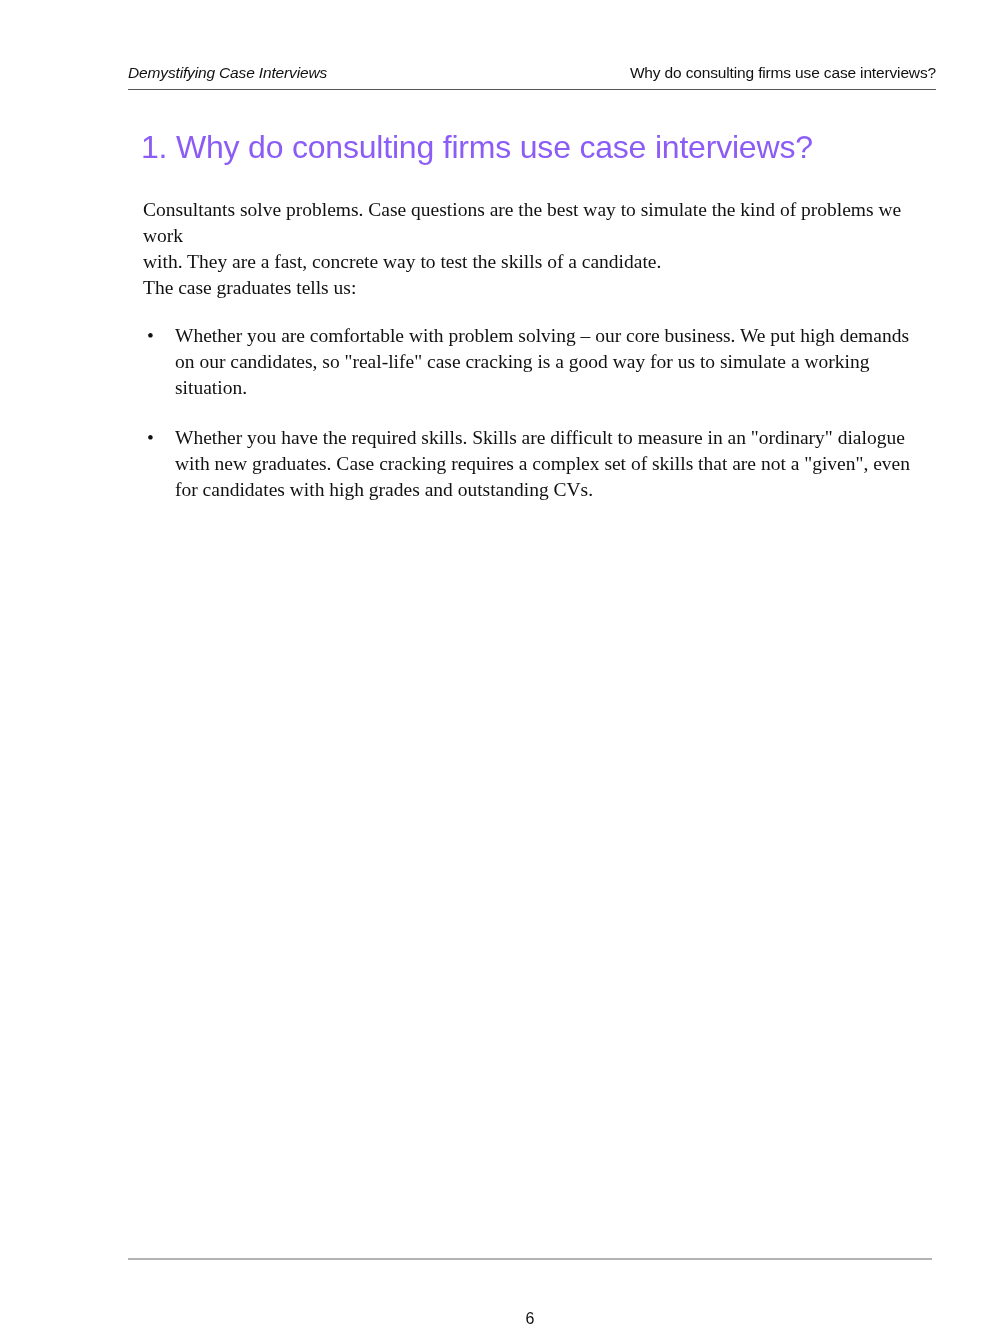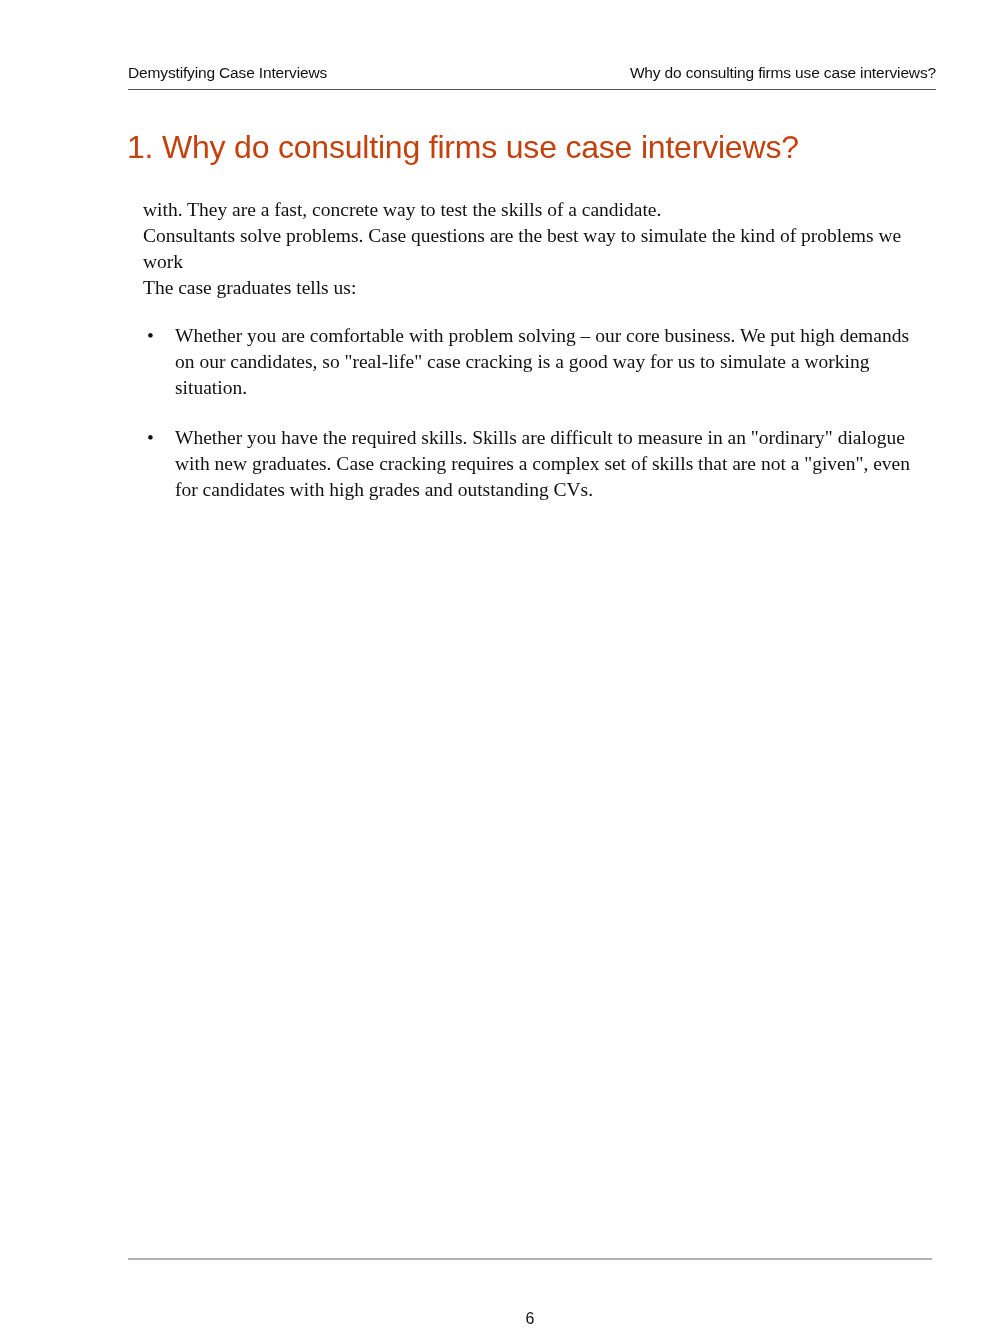--- a/index.html
+++ b/index.html
@@ -35,45 +35,45 @@
     display: flex;
     align-items: baseline;
     justify-content: space-between;
     font-family: "Liberation Sans", sans-serif;
     font-size: 15.5px;
     line-height: 22px;
     letter-spacing: -0.15px;
     color: #111111;
     white-space: nowrap;
   }
-  .running-header .rh-left  { text-align: right; }
+  .running-header .rh-left  { text-align: right; font-style: italic; }
   .running-header .rh-right { text-align: center; }
 
   .header-rule {
     position: absolute;
     left: 128px;
     top: 89px;
     width: 808px;
     height: 1px;
     background: #555555;
   }
 
   
   .doc-title {
     position: absolute;
-    left: 127px;
+    left: 141px;
     top: 126px;
     width: 800px;
     margin: 0;
     font-family: "Liberation Sans", sans-serif;
     font-weight: 400;
     font-size: 32px;
     line-height: 42px;
     letter-spacing: -0.2px;
-    color: #c2410c;
+    color: #8b5cf6;
     white-space: nowrap;
   }
 
   
   .body-block {
     position: absolute;
     left: 143px;
     top: 197px;
     width: 760px;
   }
@@ -147,22 +147,22 @@
     <span class="rh-left">Demystifying Case Interviews</span>
     <span class="rh-right">Why do consulting firms use case interviews?</span>
   </div>
 
   <div class="header-rule"></div>
 
   <h1 class="doc-title">1. Why do consulting firms use case interviews?</h1>
 
   <div class="body-block">
 
+    <p class="para">Consultants solve problems. Case questions are the best way to simulate the kind of problems we work</p>
     <p class="para">with. They are a fast, concrete way to test the skills of a candidate.</p>
-    <p class="para">Consultants solve problems. Case questions are the best way to simulate the kind of problems we work</p>
     <p class="para">The case graduates tells us:</p>
 
     <div class="spacer-sm"></div>
 
     <ul class="bullet-list">
       <li class="bullet-item">
         <span class="dot">•</span>
         <span class="bullet-text">Whether you are comfortable with problem solving – our core business. We put high demands on our candidates, so "real-life" case cracking is a good way for us to simulate a working situation.</span>
       </li>
       <li class="bullet-item" style="margin-top:24px;">

